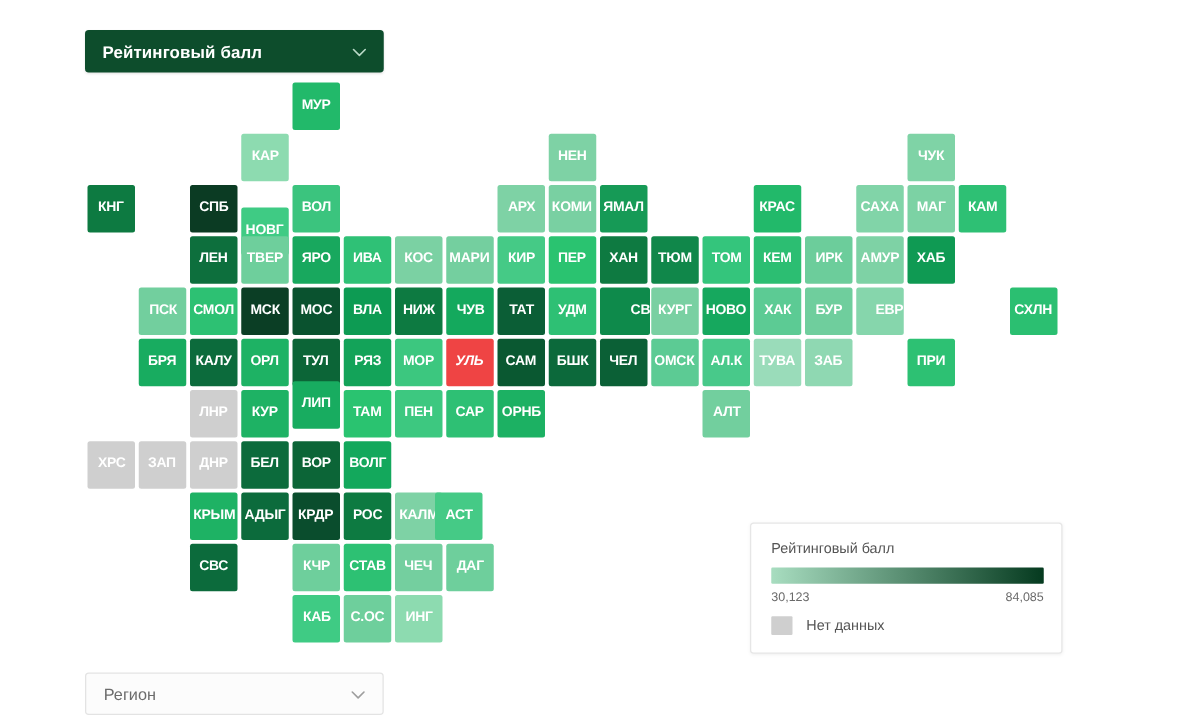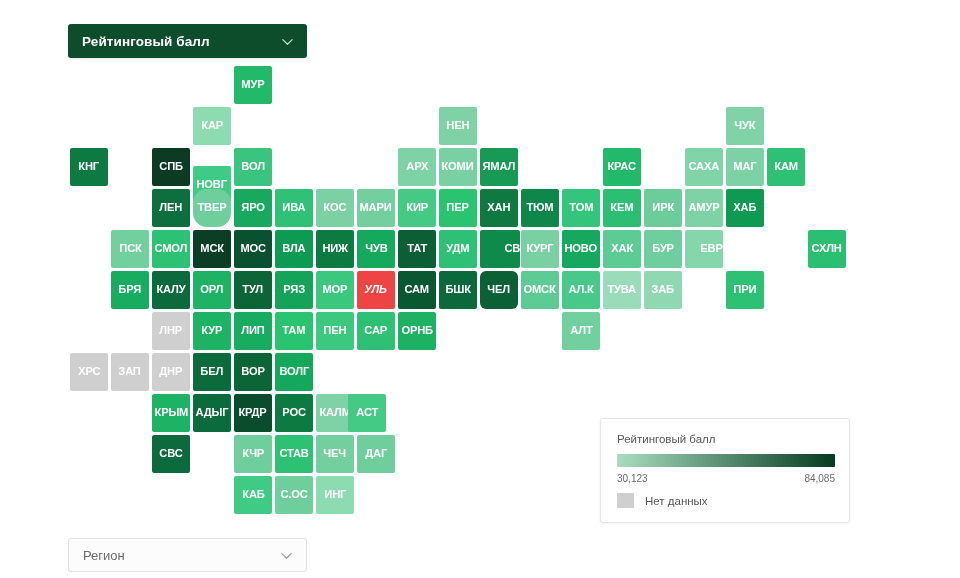--- a/index.html
+++ b/index.html
@@ -208,21 +208,21 @@
     </div>
     <div class="tile" style="left: 726px; top: 148px; width: 38px; height: 38px; background: rgb(124, 210, 164);">
       <span>МАГ</span>
     </div>
     <div class="tile" style="left: 767px; top: 148px; width: 38px; height: 38px; background: rgb(46, 192, 116);">
       <span>КАМ</span>
     </div>
     <div class="tile" style="left: 152px; top: 189px; width: 38px; height: 38px; background: rgb(13, 111, 61);">
       <span>ЛЕН</span>
     </div>
-    <div class="tile" style="left: 193px; top: 189px; width: 38px; height: 38px; background: rgb(110, 207, 156); border-radius: 14px;">
+    <div class="tile" style="left: 193px; top: 189px; width: 38px; height: 38px; background: rgb(110, 207, 156);">
       <span>ТВЕР</span>
     </div>
     <div class="tile" style="left: 234px; top: 189px; width: 38px; height: 38px; background: rgb(24, 168, 94);">
       <span>ЯРО</span>
     </div>
     <div class="tile" style="left: 275px; top: 189px; width: 38px; height: 38px; background: rgb(47, 193, 118);">
       <span>ИВА</span>
     </div>
     <div class="tile" style="left: 316px; top: 189px; width: 38px; height: 38px; background: rgb(123, 209, 163);">
       <span>КОС</span>
@@ -325,21 +325,21 @@
     </div>
     <div class="tile" style="left: 357px; top: 271px; width: 38px; height: 38px; background: #ef4444; font-style: italic;">
       <span>УЛЬ</span>
     </div>
     <div class="tile" style="left: 398px; top: 271px; width: 38px; height: 38px; background: rgb(10, 88, 49);">
       <span>САМ</span>
     </div>
     <div class="tile" style="left: 439px; top: 271px; width: 38px; height: 38px; background: rgb(12, 105, 59);">
       <span>БШК</span>
     </div>
-    <div class="tile" style="left: 480px; top: 271px; width: 38px; height: 38px; background: rgb(11, 96, 54); border-radius: 6px;">
+    <div class="tile" style="left: 480px; top: 271px; width: 38px; height: 38px; background: rgb(11, 96, 54);">
       <span>ЧЕЛ</span>
     </div>
     <div class="tile" style="left: 521px; top: 271px; width: 38px; height: 38px; background: rgb(92, 203, 148);">
       <span>ОМСК</span>
     </div>
     <div class="tile" style="left: 562px; top: 271px; width: 38px; height: 38px; background: rgb(72, 201, 138);">
       <span>АЛ.К</span>
     </div>
     <div class="tile" style="left: 603px; top: 271px; width: 38px; height: 38px; background: rgb(154, 220, 186);">
       <span>ТУВА</span>
@@ -349,21 +349,21 @@
     </div>
     <div class="tile" style="left: 726px; top: 271px; width: 38px; height: 38px; background: rgb(45, 193, 115);">
       <span>ПРИ</span>
     </div>
     <div class="tile nodata" style="left: 152px; top: 312px; width: 38px; height: 38px; background: rgb(207, 207, 207);">
       <span>ЛНР</span>
     </div>
     <div class="tile" style="left: 193px; top: 312px; width: 38px; height: 38px; background: rgb(30, 178, 100);">
       <span>КУР</span>
     </div>
-    <div class="tile" style="left: 234px; top: 312px; width: 38px; height: 38px; background: rgb(24, 172, 96); text-align: center;">
+    <div class="tile" style="left: 234px; top: 305px; width: 38px; height: 38px; background: rgb(24, 172, 96); text-align: center;">
       <span>ЛИП</span>
     </div>
     <div class="tile" style="left: 275px; top: 312px; width: 38px; height: 38px; background: rgb(42, 195, 112);">
       <span>ТАМ</span>
     </div>
     <div class="tile" style="left: 316px; top: 312px; width: 38px; height: 38px; background: rgb(61, 200, 128);">
       <span>ПЕН</span>
     </div>
     <div class="tile" style="left: 357px; top: 312px; width: 38px; height: 38px; background: rgb(46, 192, 116);">
       <span>САР</span>

